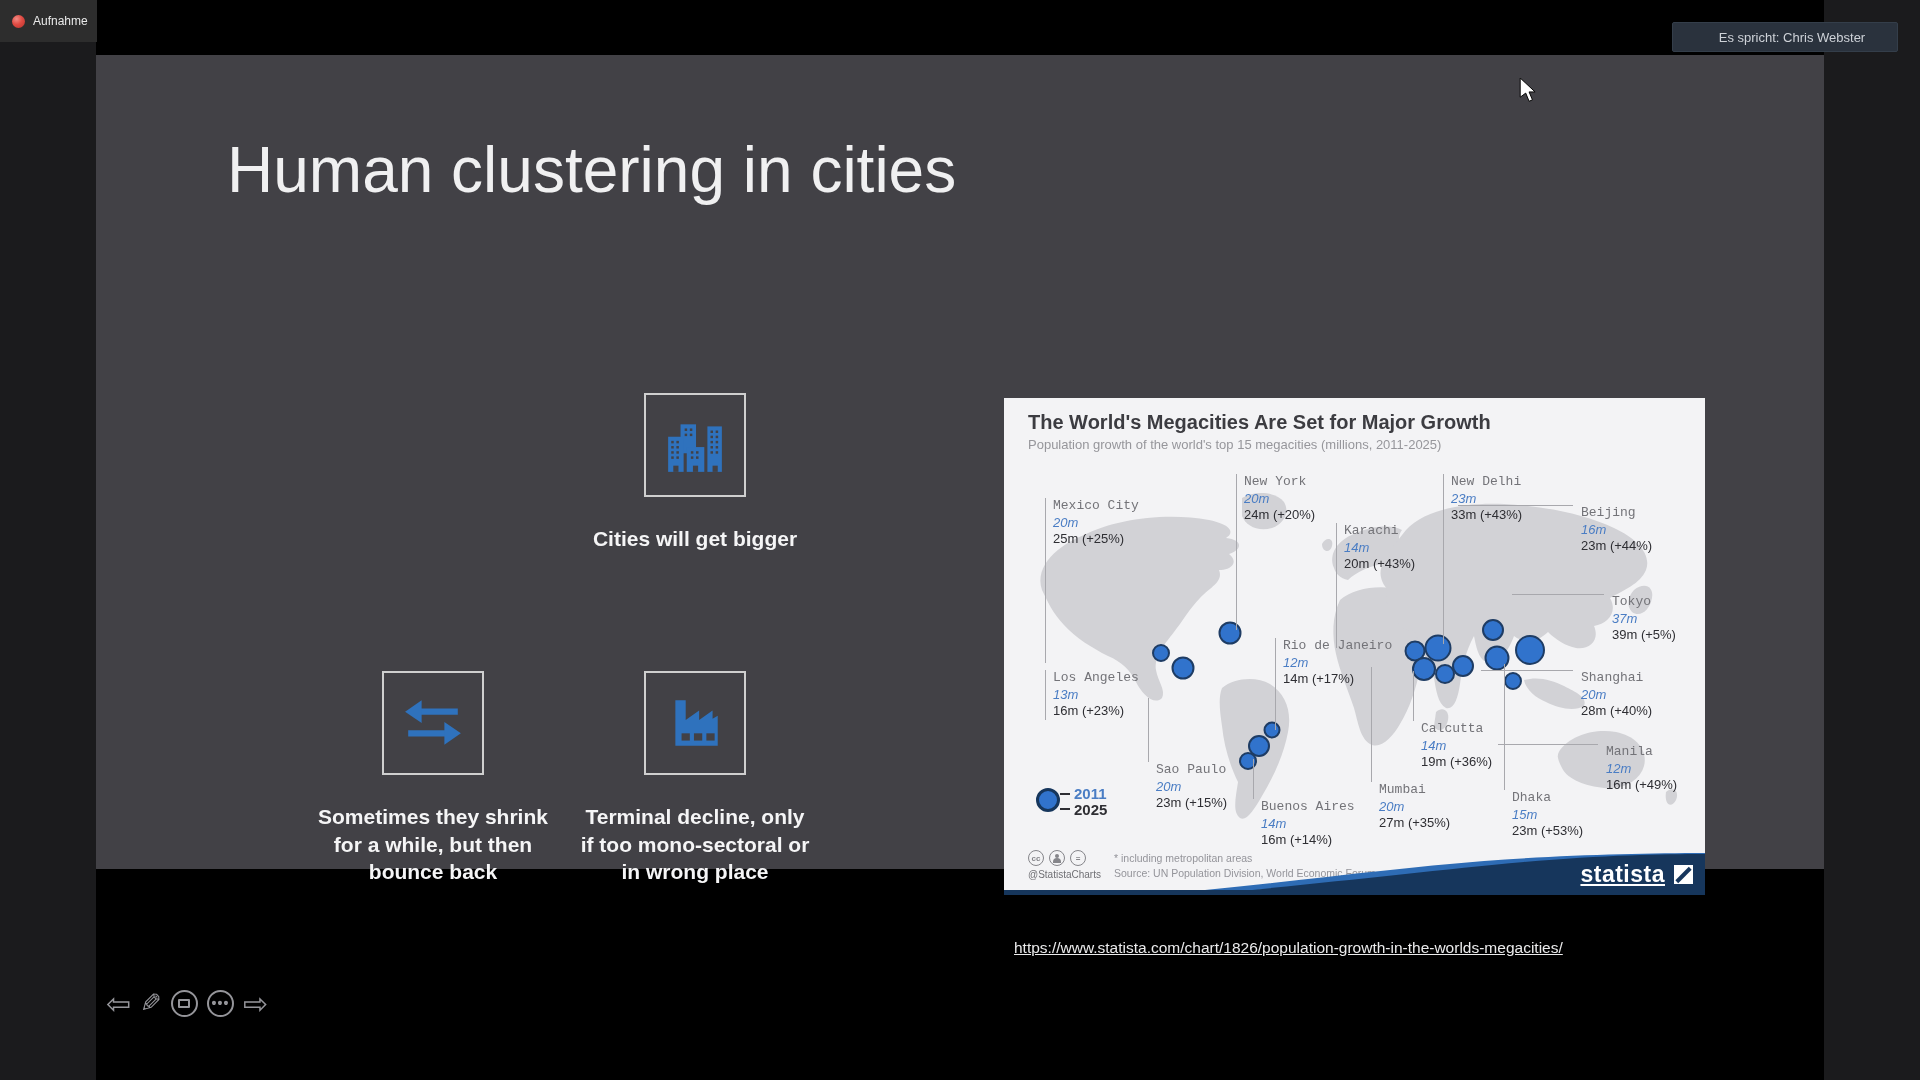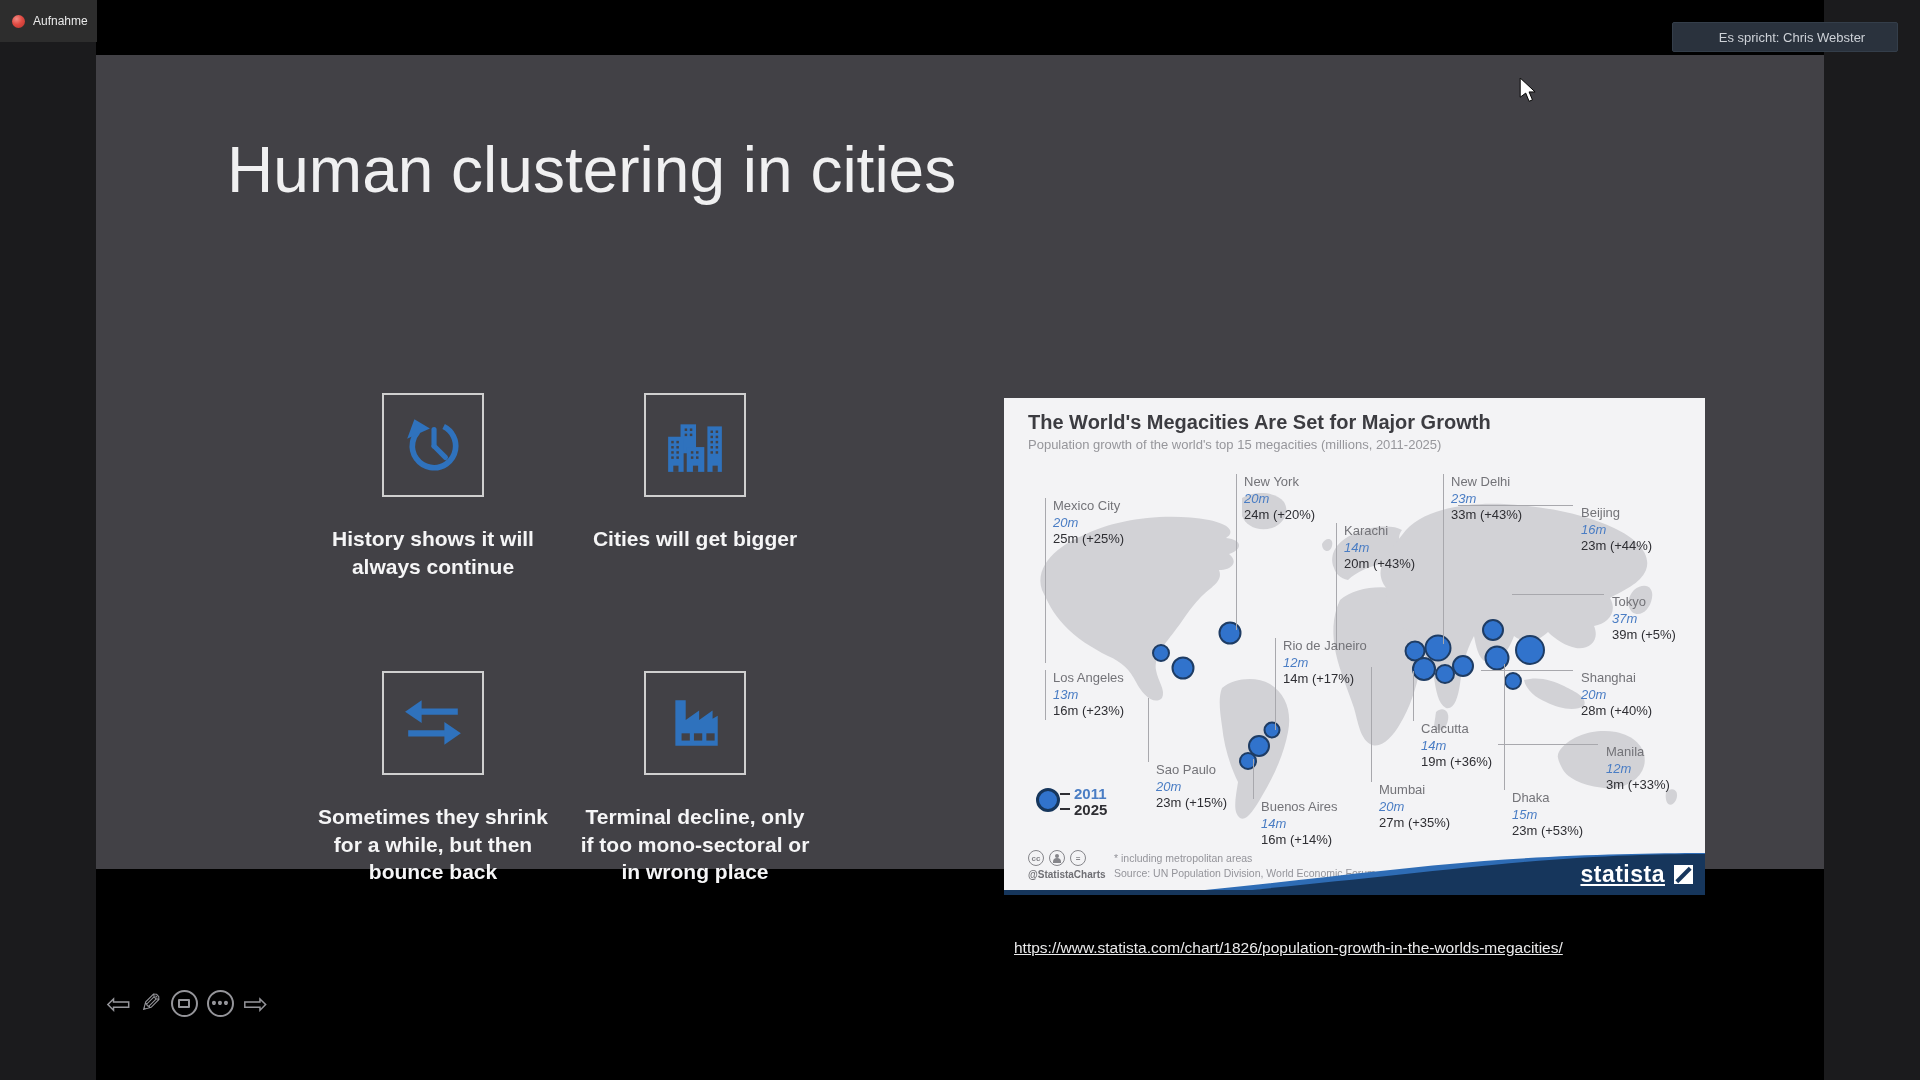--- a/index.html
+++ b/index.html
@@ -34,42 +34,42 @@
   .icon-box{width:102px;height:104px;border:2px solid #cfcfcf;margin:0 auto;
     display:flex;align-items:center;justify-content:center;}
   .caption{margin-top:28px;color:#f5f5f6;font-size:21px;font-weight:700;line-height:1.32;white-space:pre-line;}
 
   
   .chart{position:absolute;left:908px;top:343px;width:701px;height:497px;background:#f3f3f5;overflow:hidden;}
   .chart-title{margin:13px 24px 0;font-size:20px;font-weight:700;color:#3c3c41;}
   .chart-subtitle{margin:3px 24px 0;font-size:13px;color:#96969b;}
   .map-svg{position:absolute;left:0;top:72px;}
   .city-label{position:absolute;padding-left:8px;font-size:13px;line-height:1.28;color:#737378;z-index:5;}
-  .city-label .nm{display:block;color:#737378;}
+  .city-label .nm{display:block;color:#737378;font-family:Liberation Mono, monospace;}
   .city-label .v11{display:block;color:#4a7dc4;font-style:italic;}
   .city-label .v25{display:block;color:#2e2e33;}
   .leader{position:absolute;background:#a8a8ad;}
   .dot{position:absolute;border-radius:50%;background:#3173cc;border:2px solid #1e3c64;
     transform:translate(-50%,-50%);z-index:4;}
   .legend{position:absolute;left:32px;top:388px;z-index:5;}
   .legend .lg-dot{position:absolute;left:0;top:2px;width:24px;height:24px;border-radius:50%;
     background:#3173cc;border:3px solid #16365c;}
   .legend .tick{position:absolute;width:10px;height:2px;background:#2e2e33;}
   .legend .t1{left:24px;top:7px;}
   .legend .t2{left:24px;top:22px;}
   .legend .y1{position:absolute;left:38px;top:-1px;font-size:15px;font-weight:700;color:#4a7dc4;}
   .legend .y2{position:absolute;left:38px;top:15px;font-size:15px;font-weight:700;color:#2e2e33;}
 
   .chart-footer{position:absolute;left:24px;top:452px;z-index:6;}
   .cc-row{display:flex;gap:5px;align-items:center;}
   .cc-circle{width:16px;height:16px;border-radius:50%;border:1.5px solid #85858a;color:#85858a;
     font-size:8px;font-weight:700;display:flex;align-items:center;justify-content:center;position:relative;}
   .person-head{width:4px;height:4px;border-radius:50%;background:#85858a;position:absolute;top:2.5px;left:4.7px;}
   .person-body{width:8px;height:5px;border-radius:4px 4px 0 0;background:#85858a;position:absolute;bottom:2px;left:2.7px;}
-  .credit{margin-top:3px;font-size:10px;font-weight:700;color:#6f6f74;}
+  .credit{margin-top:3px;font-size:10px;font-weight:400;color:#6f6f74;}
   .chart-notes{position:absolute;left:110px;top:453px;z-index:6;font-size:10.5px;color:#94949a;line-height:1.4;}
 
   .wave-svg{position:absolute;left:0;bottom:0;z-index:7;}
   .bottom-strip{position:absolute;left:0;bottom:0;width:100%;height:5px;background:#16365c;z-index:7;}
   .brand{position:absolute;right:40px;bottom:7px;z-index:8;color:#fff;font-size:23px;font-weight:700;letter-spacing:.5px;text-decoration:underline;}
   .brand-mark{position:absolute;right:12px;bottom:11px;z-index:8;width:19px;height:19px;background:#fff;
     clip-path:polygon(0 0,100% 0,100% 100%,0 100%);display:flex;align-items:center;justify-content:center;}
   .brand-mark::after{content:"";width:26px;height:4px;background:#16365c;transform:rotate(-45deg);}
 
   .chart-link{position:absolute;left:918px;top:884px;width:701px;text-align:left;
@@ -99,32 +99,20 @@
     <span class="lbl">Aufnahme</span>
   </div>
 
   <div class="speaker-pill">
     <span>Es spricht: Chris Webster</span>
   </div>
 
   <div class="slide">
     <h1 class="slide-title">Human clustering in cities</h1>
 
-    <div class="point" style="left:197px;top:338px;">
-      <div class="icon-box">
-        <svg width="62" height="62" viewBox="0 0 60 60">
-          <circle cx="31" cy="31" r="21" fill="none" stroke="#2f72bd" stroke-width="5.5" stroke-dasharray="104 28" stroke-dashoffset="-6" transform="rotate(-80 31 31)"></circle>
-          <polygon points="5,24 12,5 27,14" fill="#2f72bd"></polygon>
-          <line x1="31" y1="31" x2="31" y2="15" stroke="#2f72bd" stroke-width="5" stroke-linecap="round"></line>
-          <line x1="31" y1="31" x2="42" y2="42" stroke="#2f72bd" stroke-width="5" stroke-linecap="round"></line>
-        </svg>
-      </div>
-      <div class="caption">History shows it will
-always continue</div>
-    </div>
 
     <div class="point" style="left:459px;top:338px;">
       <div class="icon-box">
         <svg width="62" height="62" viewBox="0 0 60 60">
           <rect x="16" y="10" width="15" height="28" fill="#2f72bd"></rect>
           <rect x="4" y="22" width="15" height="34" fill="#2f72bd"></rect>
           <rect x="22" y="32" width="17" height="24" fill="#2f72bd"></rect>
           <rect x="42" y="12" width="14" height="44" fill="#2f72bd"></rect>
           <g fill="#424146">
             <rect x="20" y="14" width="2.4" height="2.4"></rect>
@@ -281,21 +269,21 @@
             <div class="leader" style="left: 0px; top: -50px; width: 1px; height: 50px;"></div>
             <span class="nm">Calcutta</span>
             <span class="v11">14m</span>
             <span class="v25">19m (+36%)</span>
           </div>
           <div class="dot" style="left: 441px; top: 276px; width: 20px; height: 20px;"></div>
           <div class="city-label" style="left: 594px; top: 346px;">
             <div class="leader" style="left: -100px; top: 0px; width: 100px; height: 1px;"></div>
             <span class="nm">Manila</span>
             <span class="v11">12m</span>
-            <span class="v25">3m (+33%)</span>
+            <span class="v25">16m (+49%)</span>
           </div>
           <div class="dot" style="left: 509px; top: 283px; width: 18px; height: 18px;"></div>
           <div class="city-label" style="left: 144px; top: 364px;">
             <div class="leader" style="left: 0px; top: -64px; width: 1px; height: 64px;"></div>
             <span class="nm">Sao Paulo</span>
             <span class="v11">20m</span>
             <span class="v25">23m (+15%)</span>
           </div>
           <div class="dot" style="left: 255px; top: 348px; width: 22px; height: 22px;"></div>
           <div class="city-label" style="left: 249px; top: 401px;">

